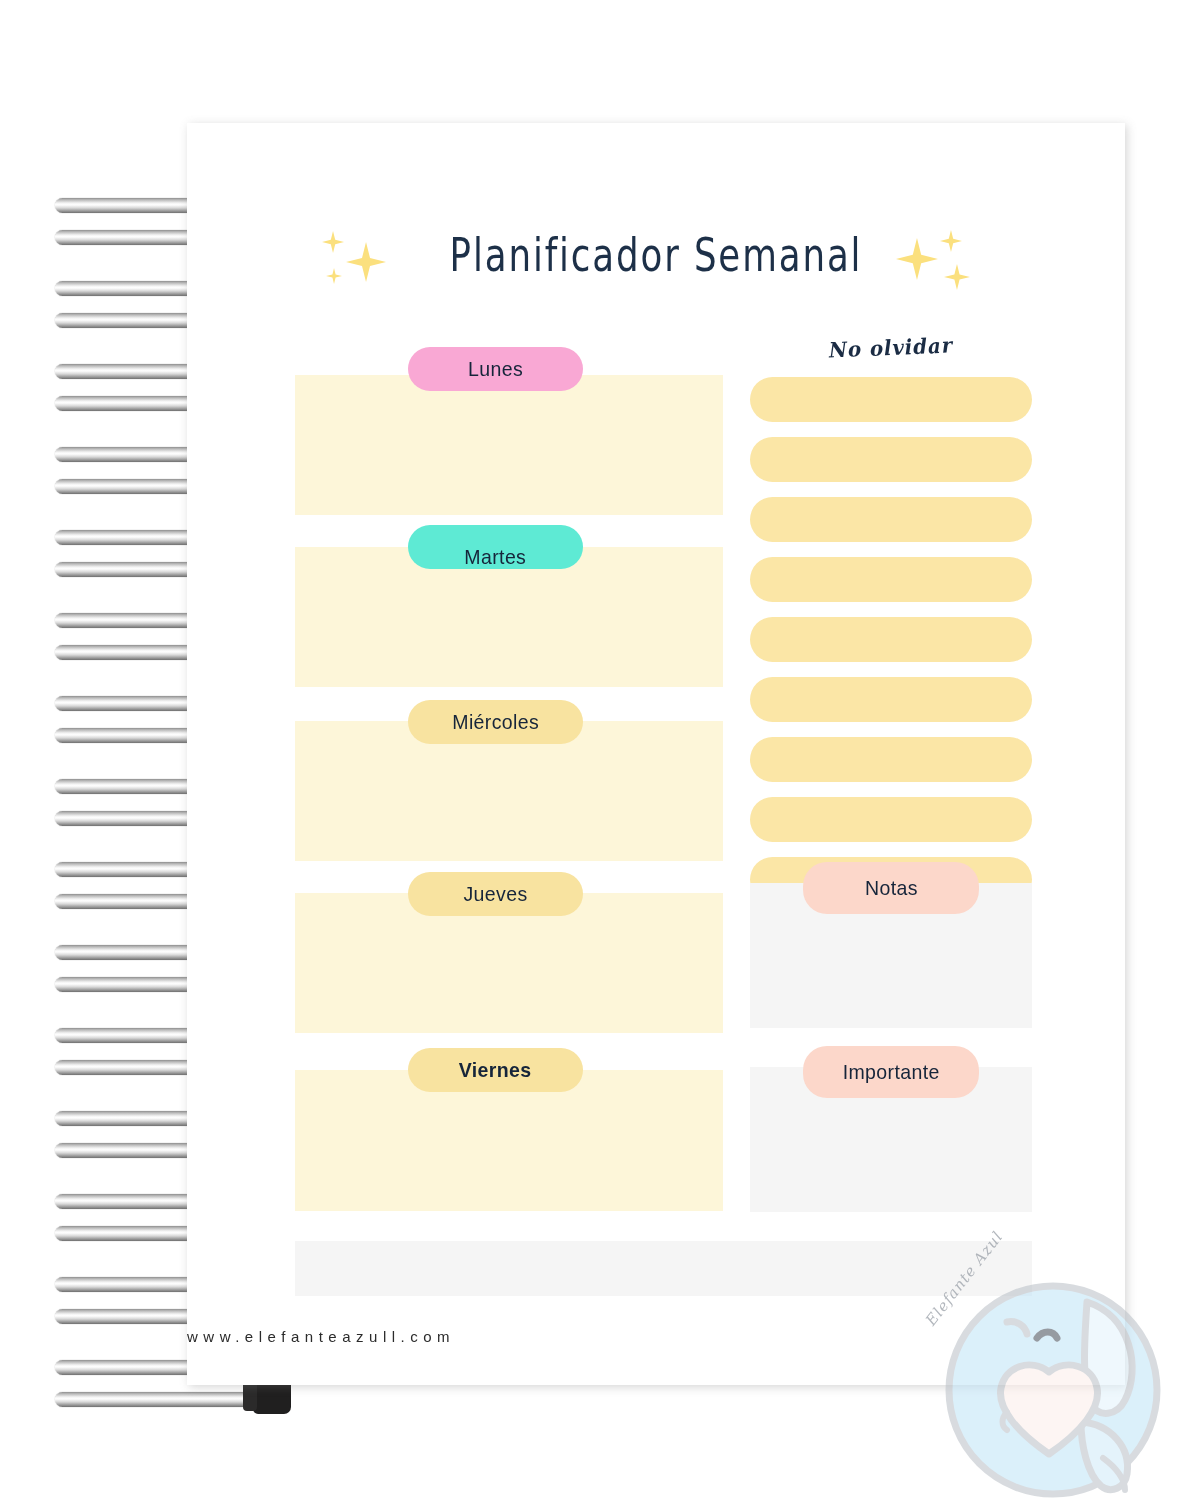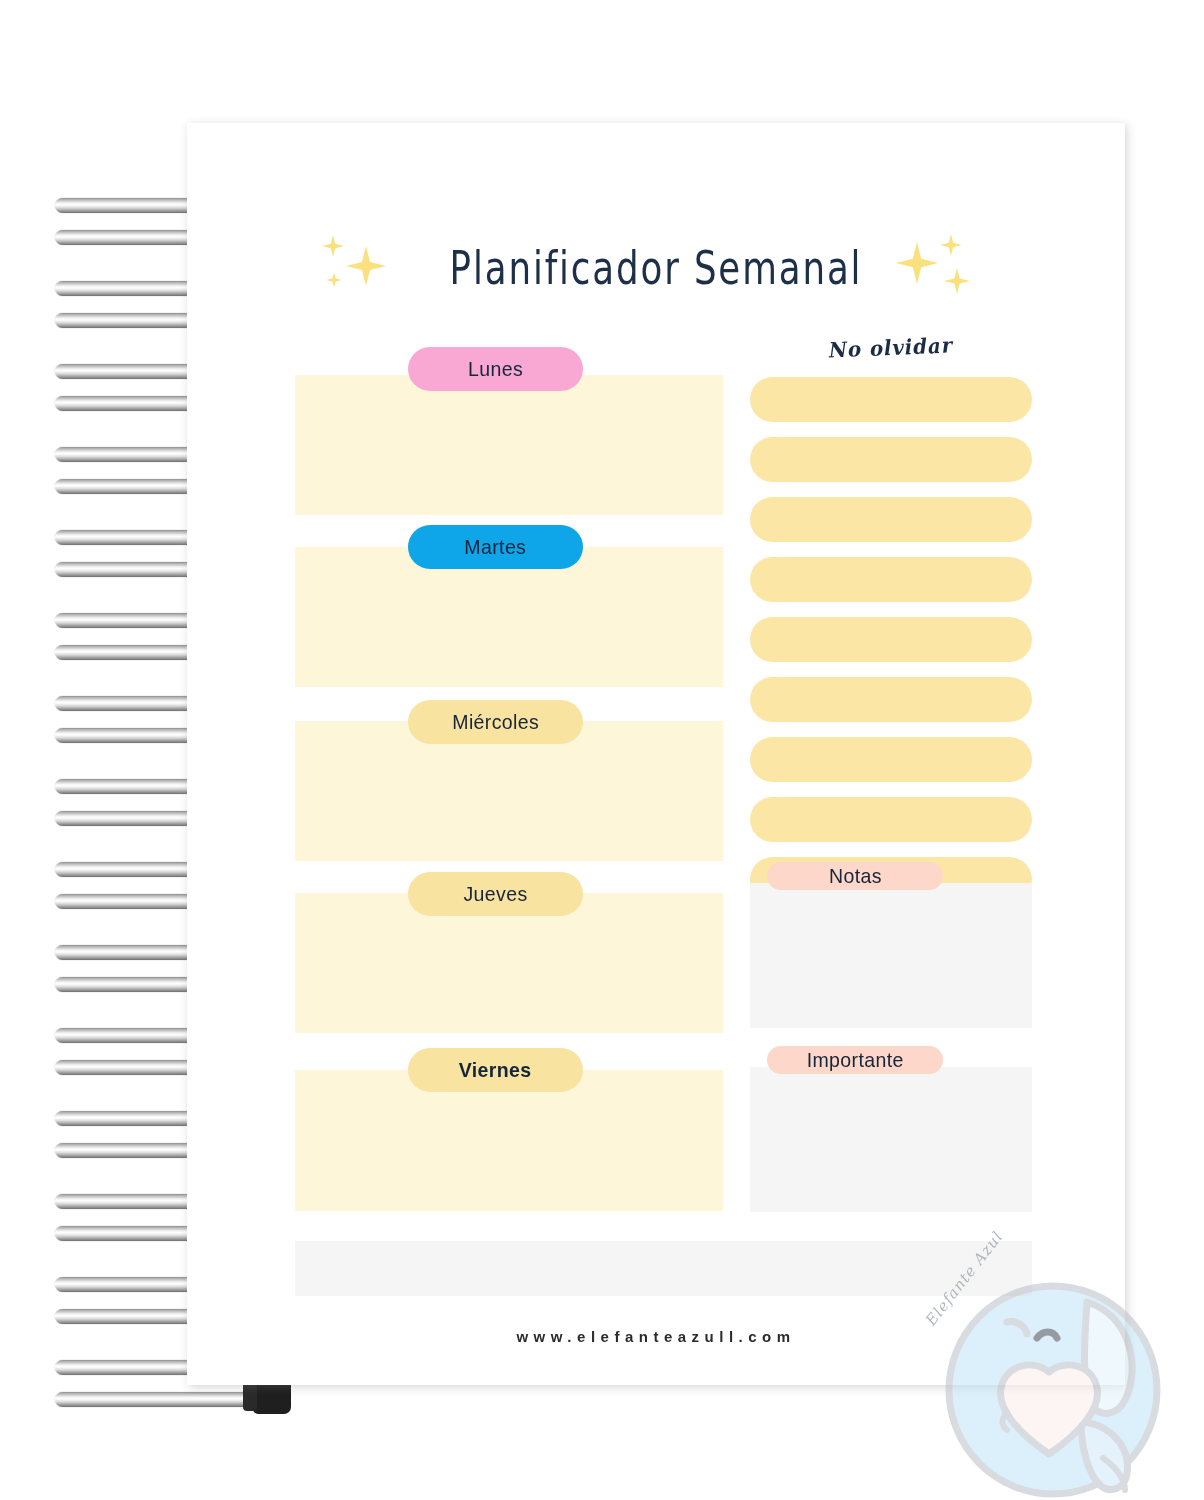--- a/index.html
+++ b/index.html
@@ -75,21 +75,21 @@
   }
 
   
   #title-row {
     position: absolute;
     left: 0;
     top: 105px;
     width: 938px;
     height: 80px;
     display: flex;
-    align-items: center;
+    align-items: flex-start;
     justify-content: center;
   }
   #planner-title {
     font-family: "Liberation Sans Narrow", "DejaVu Sans Condensed", "Liberation Sans", sans-serif;
     font-size: 46px;
     letter-spacing: 2.2px;
     color: #1d3048;
     white-space: nowrap;
     transform: scaleX(0.86);
     transform-origin: center;
@@ -151,23 +151,23 @@
   }
 
   .panel-body {
     position: absolute;
     left: 563px;
     width: 282px;
     background: #f5f5f5;
   }
   .panel-pill {
     position: absolute;
-    left: 580px;
+    left: 616px;
     width: 176px;
-    height: 28px;
+    height: 52px;
     background: #fcd7ca;
     border-radius: 24px;
     display: flex;
     align-items: center;
     justify-content: center;
   }
   .panel-pill span {
     font-size: 21px;
     color: #16253a;
     letter-spacing: 0.4px;
@@ -181,25 +181,24 @@
     width: 737px;
     height: 55px;
     background: #f5f5f5;
   }
 
   #site-url {
     position: absolute;
     left: 0;
     top: 1205px;
     width: 938px;
-    text-align: center;
+    text-align: left;
     font-size: 15px;
     letter-spacing: 5.5px;
     color: #2b2b2b;
-    font-weight: bold;
   }
 
   
   #logo {
     position: absolute;
     left: 935px;
     top: 1272px;
     width: 228px;
     height: 228px;
     opacity: 0.55;
@@ -316,21 +315,21 @@
         <div class="spark" style="left: 48px; top: 36px; width: 26px; height: 26px; background: rgb(251, 224, 126);"></div>
       </div>
   </div>
 
   <div id="days-column">
       <div class="day-body" style="top: 252px; height: 140px; background: rgb(253, 246, 217);"></div>
       <div class="day-pill" style="top: 224px; background: #f9a8d4;">
         <span>Lunes</span>
       </div>
       <div class="day-body" style="top: 424px; height: 140px; background: rgb(253, 246, 217);"></div>
-      <div class="day-pill" style="top: 402px; background: #0ea5e9;">
+      <div class="day-pill" style="top: 402px; background: #5eead4; align-items: flex-end;">
         <span>Martes</span>
       </div>
       <div class="day-body" style="top: 598px; height: 140px; background: rgb(253, 246, 217);"></div>
       <div class="day-pill" style="top: 577px; background: rgb(248, 227, 160); justify-content: center;">
         <span>Miércoles</span>
       </div>
       <div class="day-body" style="top: 770px; height: 140px; background: rgb(253, 246, 217);"></div>
       <div class="day-pill" style="top: 749px; background: rgb(248, 227, 160);">
         <span>Jueves</span>
       </div>

